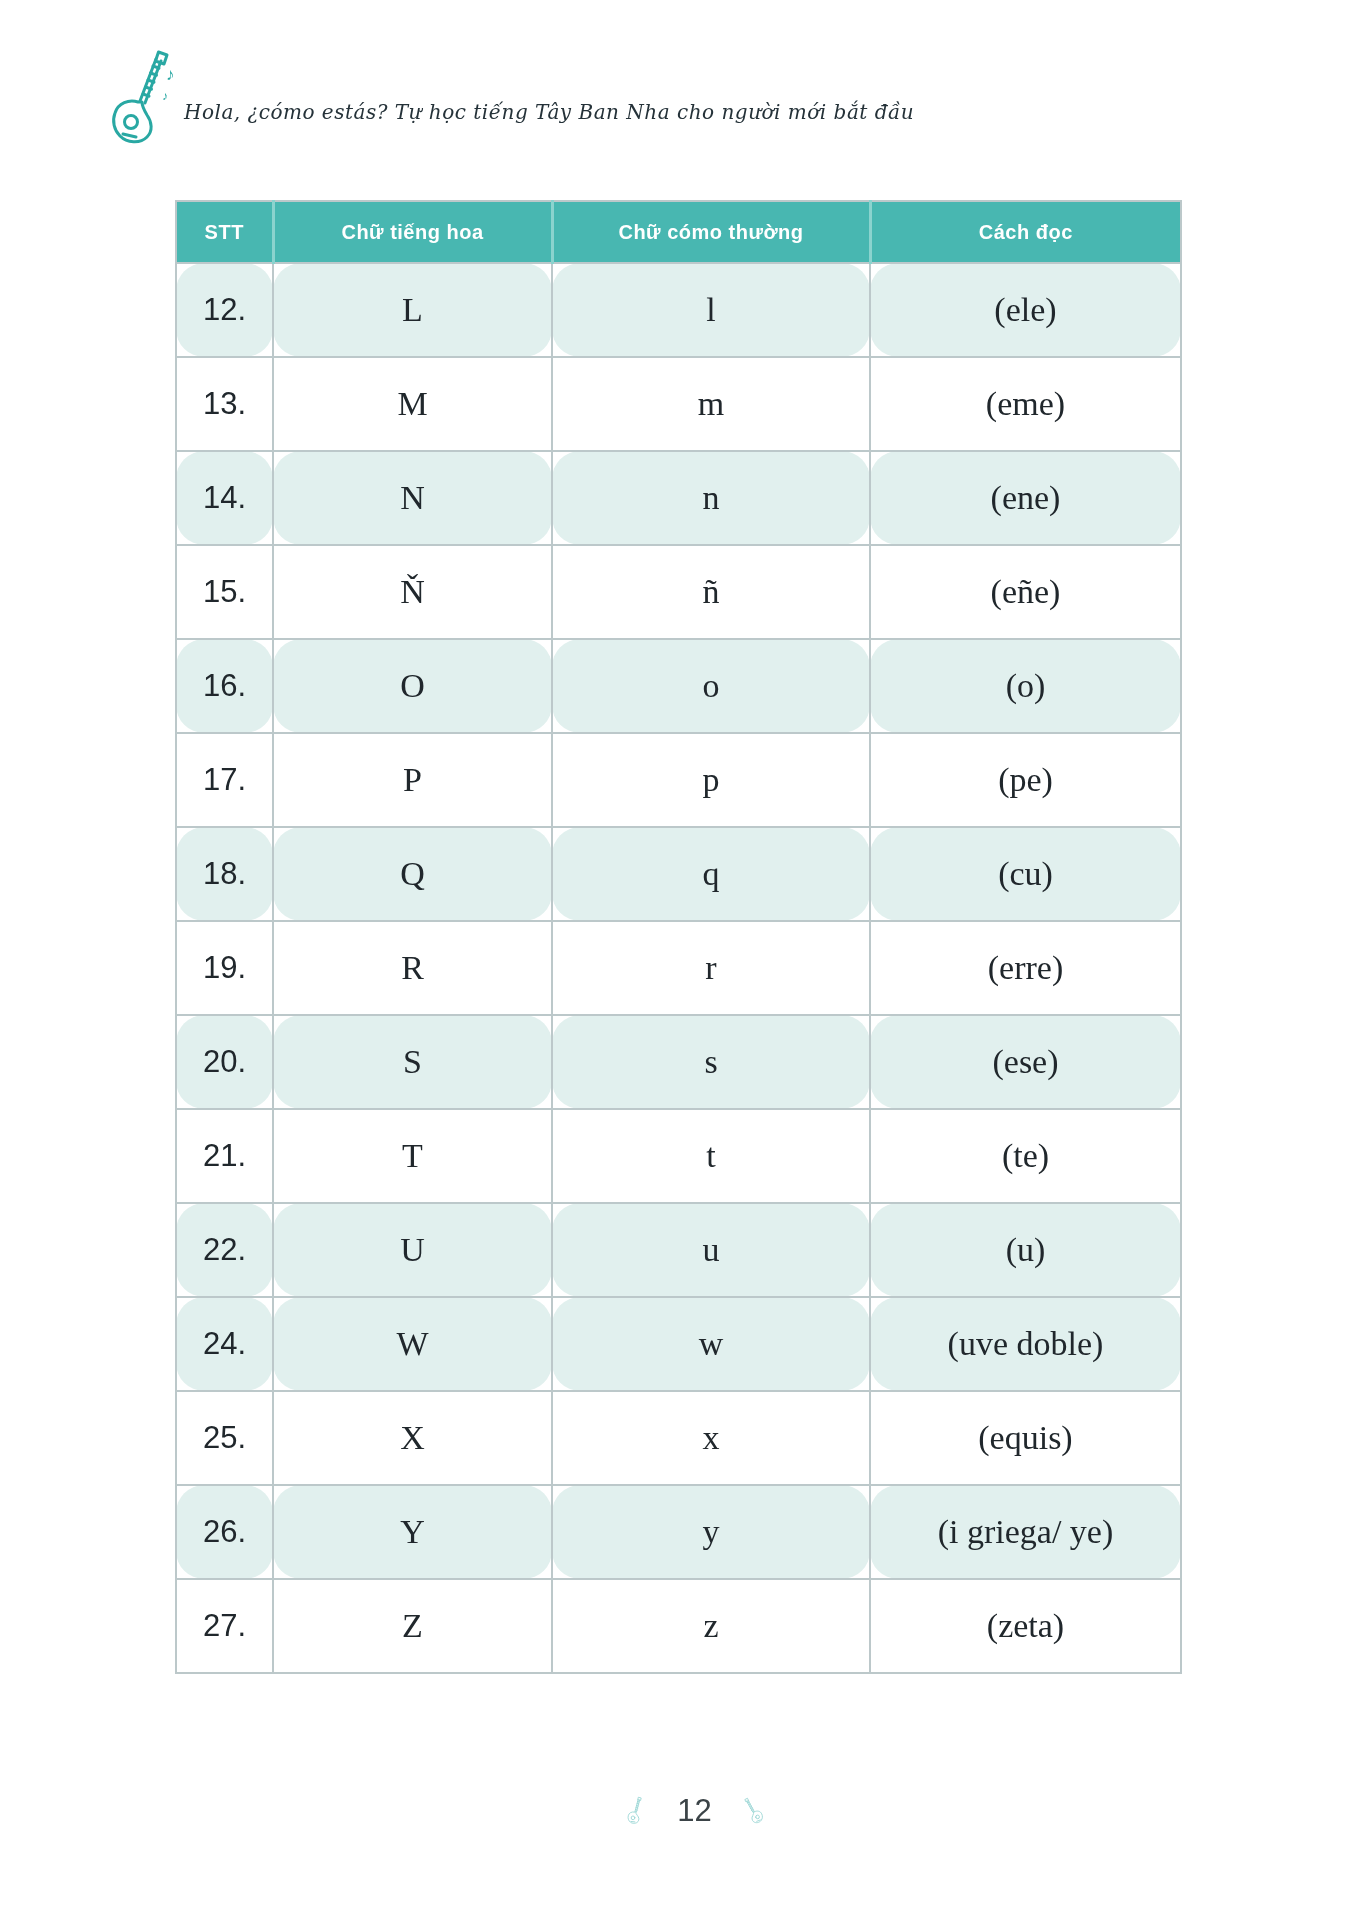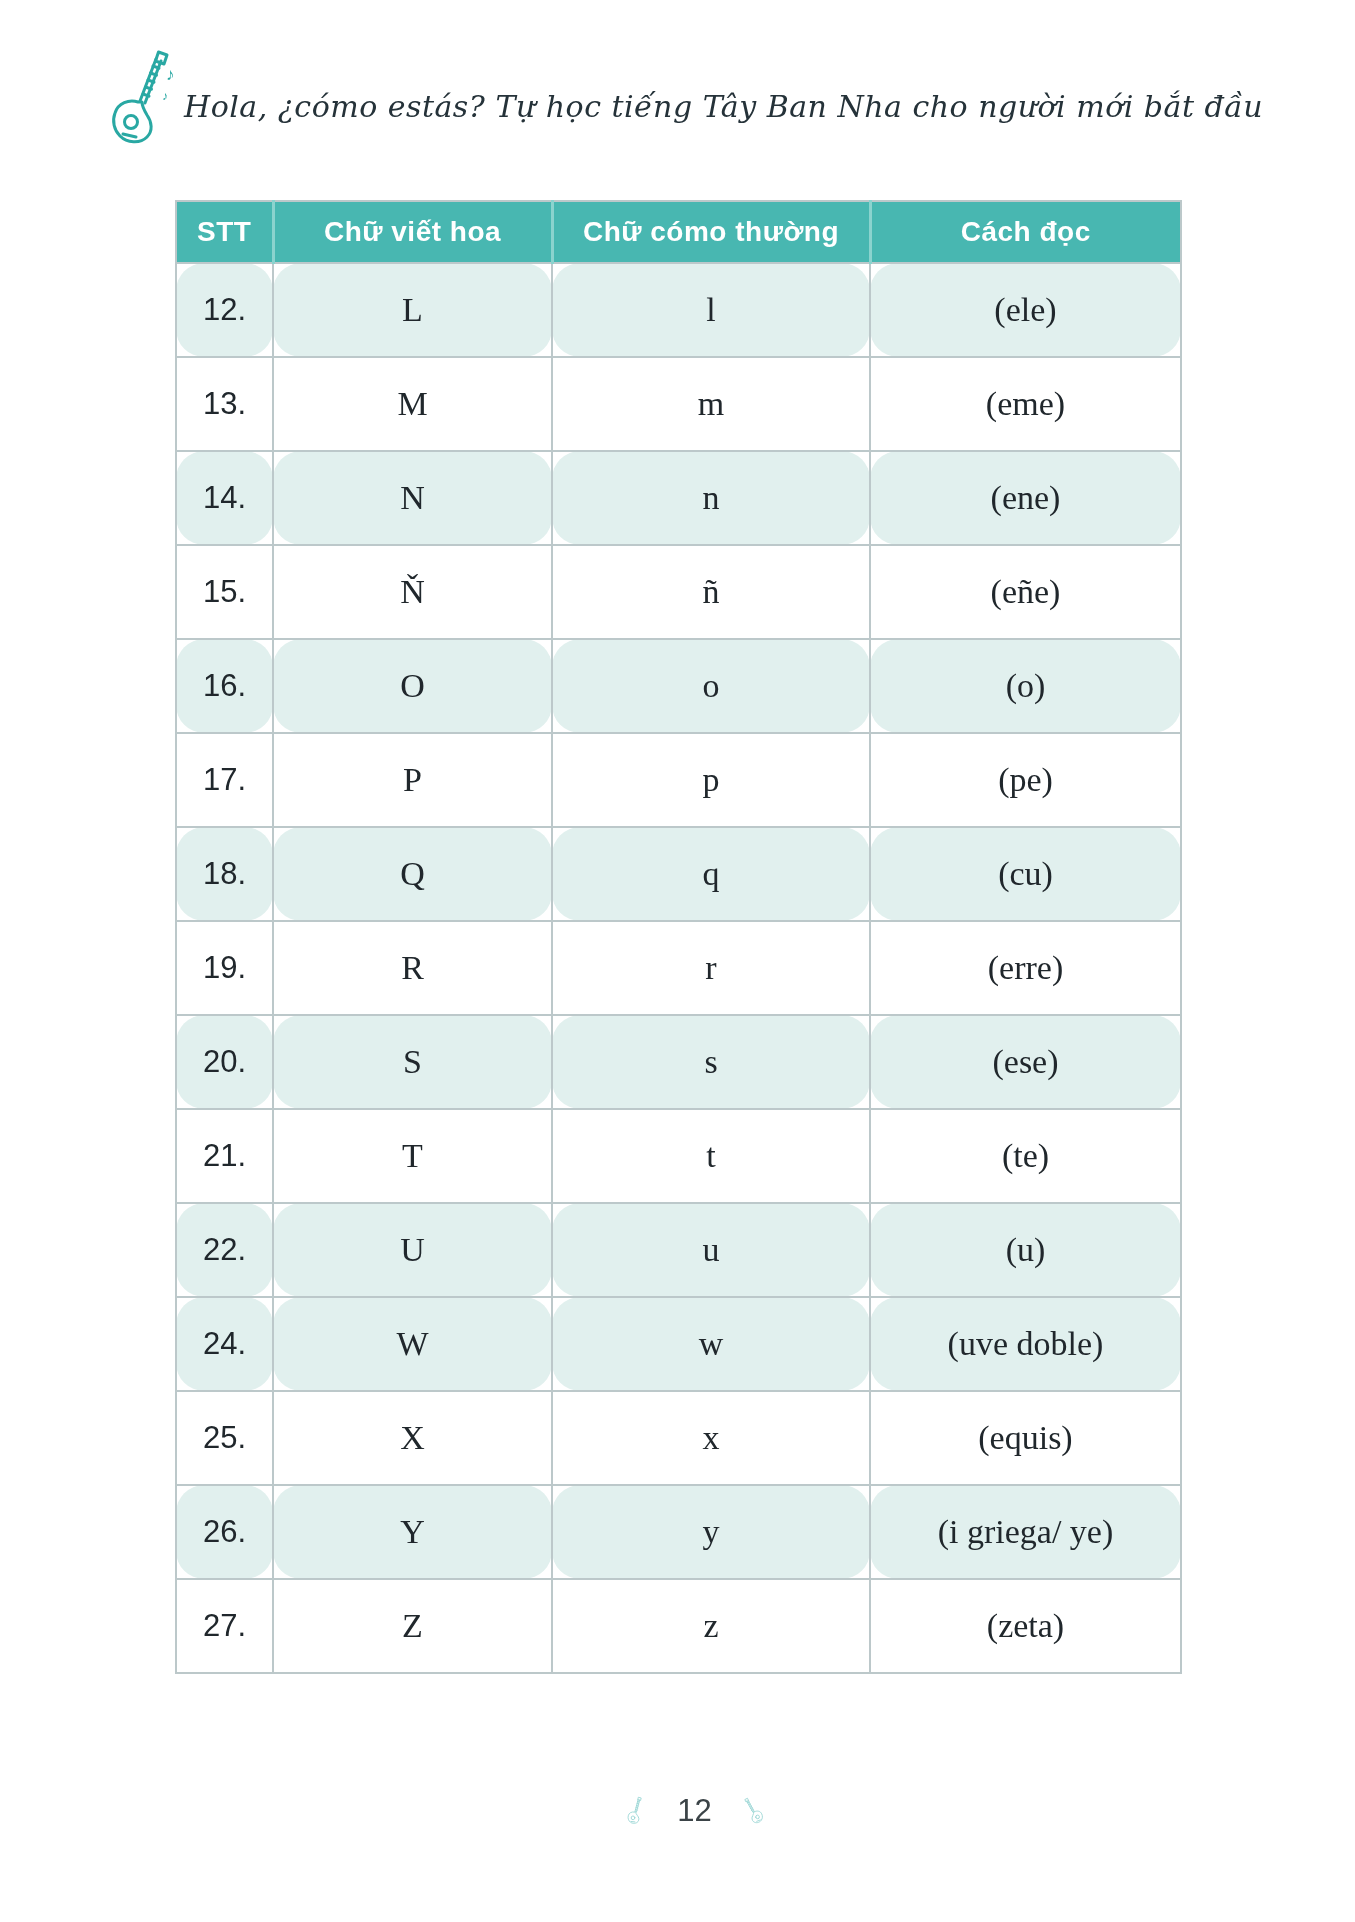--- a/index.html
+++ b/index.html
@@ -23,21 +23,21 @@
   .header-guitar {
     width: 92px;
     height: 102px;
     color: #29a8a3;
     flex: 0 0 auto;
     margin-right: -6px;
   }
   .book-title {
     font-family: "DejaVu Serif", serif;
     font-style: italic;
-    font-size: 30px;
+    font-size: 20px;
     letter-spacing: 0.5px;
     color: #253239;
     white-space: nowrap;
     padding-bottom: 26px;
   }
 
   
   table.alphabet {
     position: absolute;
     top: 200px;
@@ -53,21 +53,21 @@
   col.c-upper { width: 279px; }
   col.c-lower { width: 318px; }
   col.c-read  { width: 311px; }
 
   th.head-cell {
     height: 58px;
     background: #48b7b1;
     color: #ffffff;
     font-family: "Liberation Sans", sans-serif;
     font-weight: bold;
-    font-size: 28px;
+    font-size: 20px;
     letter-spacing: 0.5px;
     text-align: center;
     vertical-align: middle;
   }
   th.head-cell + th.head-cell { border-left: 3px solid #8bd3ce; }
 
   td { text-align: center; vertical-align: middle; height: 90px; color: #20272c; }
   tr.tint  td { background: #e1f0ee; border-radius: 28px; }
   tr.plain td { background: #ffffff; }
   td.stt-cell {
@@ -141,21 +141,21 @@
   <table class="alphabet">
     <colgroup>
       <col class="c-stt">
         <col class="c-upper">
         <col class="c-lower">
         <col class="c-read">
     </colgroup>
     <thead>
       <tr>
         <th class="head-cell">STT</th>
-        <th class="head-cell">Chữ viết hoa</th>
+        <th class="head-cell">Chữ tiếng hoa</th>
         <th class="head-cell">Chữ cómo thường</th>
         <th class="head-cell">Cách đọc</th>
       </tr>
     </thead>
     <tbody>
         <tr class="tint">
           <td class="stt-cell">12.</td>
           <td class="serif-cell">L</td>
           <td class="serif-cell">l</td>
           <td class="serif-cell">(ele)</td>

